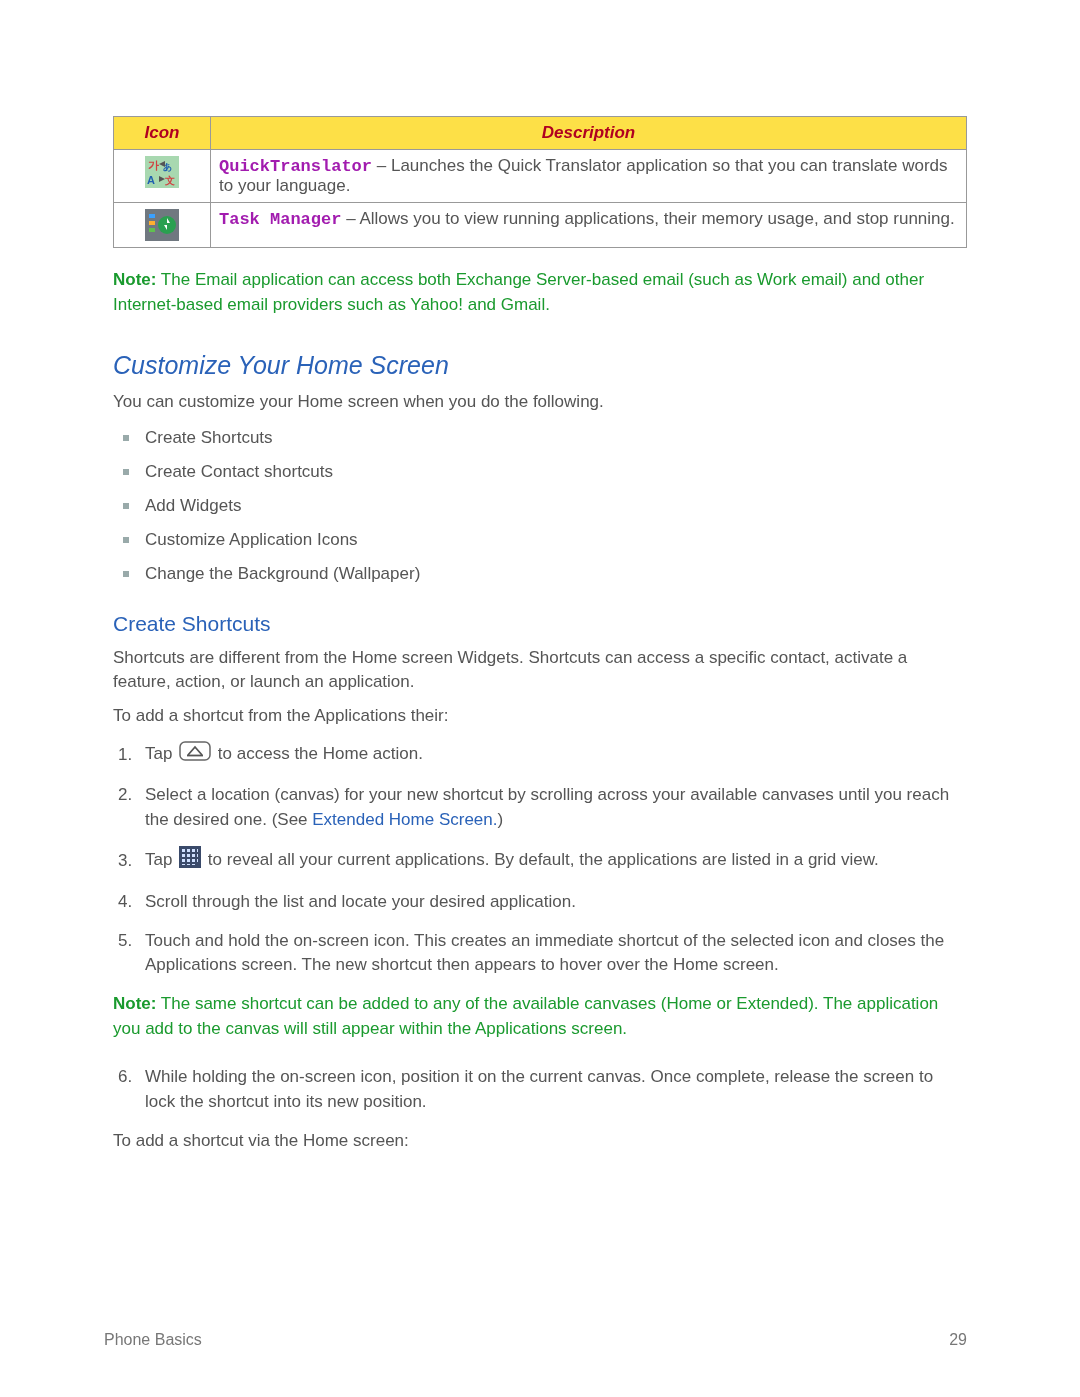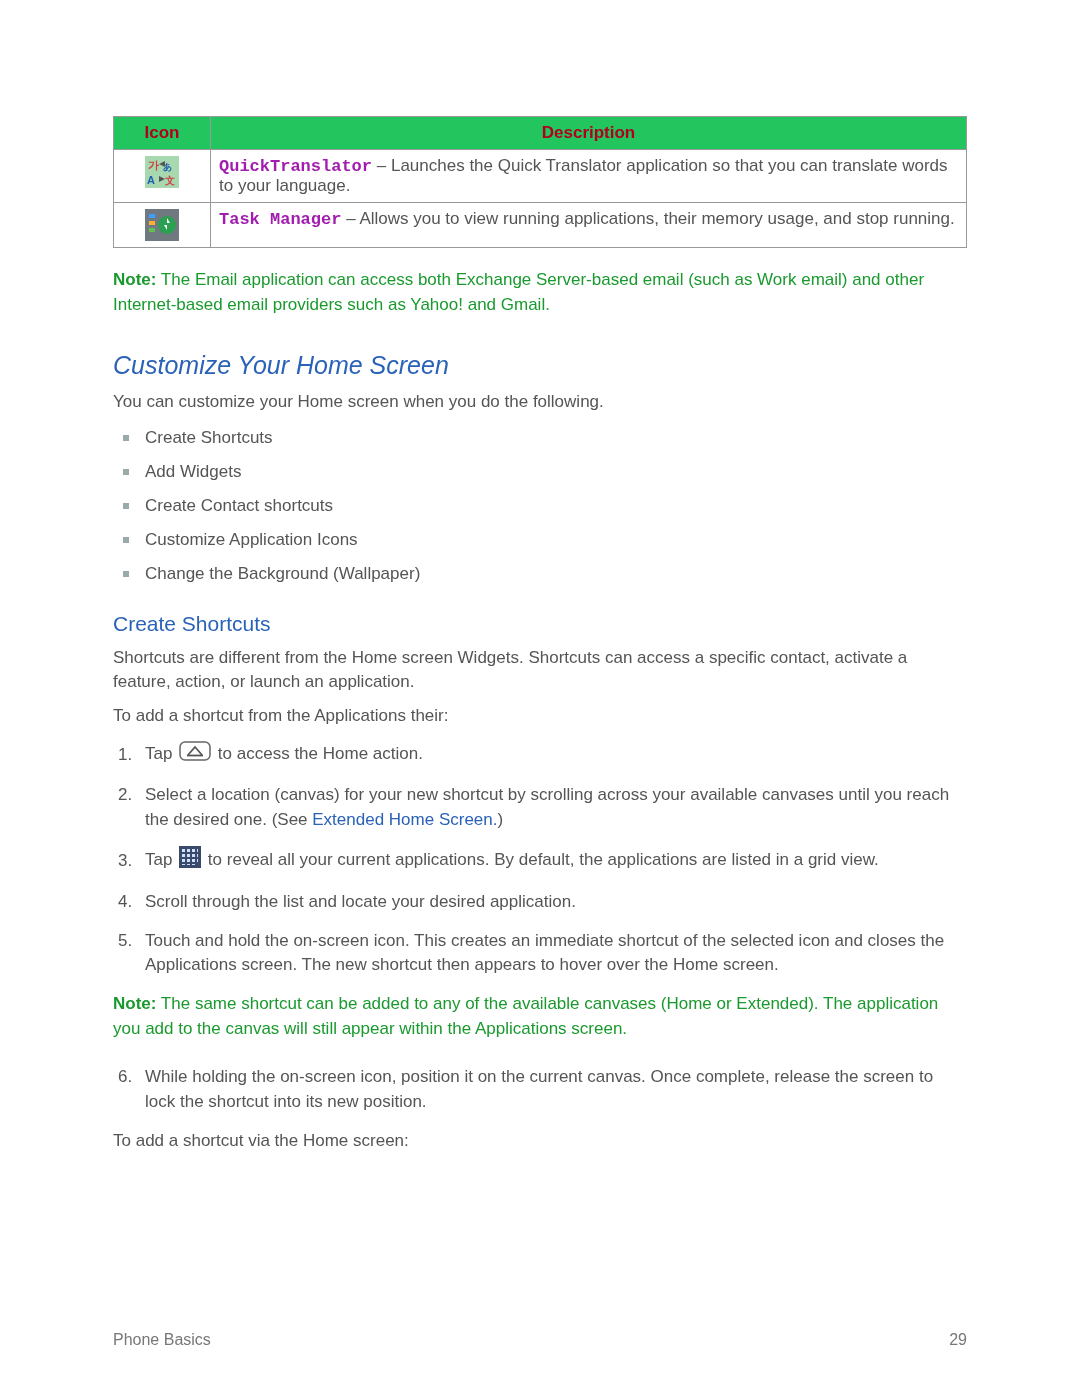--- a/index.html
+++ b/index.html
@@ -20,24 +20,25 @@
     border-collapse: collapse;
     width: 100%;
     margin-bottom: 20px;
   }
   table.icon-table th, table.icon-table td {
     border: 1px solid #999;
     padding: 6px 8px;
     vertical-align: top;
   }
   table.icon-table th {
-    background: #22c55e;
+    background: #fde047;
     color: #b00020;
     font-weight: bold;
     text-align: center;
+    font-style: italic;
   }
   table.icon-table th.col-icon {
     width: 80px;
   }
   .icon-cell svg {
     display: block;
     margin: 0 auto;
   }
   .note {
     color: #1a9a2e;
@@ -94,21 +95,21 @@
     padding-left: 8px;
     line-height: 1.45;
   }
   a.link {
     color: #2a62b8;
     text-decoration: none;
   }
   .footer {
     position: absolute;
     bottom: 48px;
-    left: 113px;
+    left: 104px;
     right: 113px;
     display: flex;
     justify-content: space-between;
     color: #777;
     font-size: 16px;
   }
   .inline-icon {
     display: inline-block;
     vertical-align: middle;
     margin: 0 2px;
@@ -164,22 +165,22 @@
 
   <p class="note">
     <b>Note:</b><span> The Email application can access both Exchange Server-based email (such as Work email) and other Internet-based email providers such as Yahoo! and Gmail.</span>
   </p>
 
   <h2 class="section">Customize Your Home Screen</h2>
   <p>You can customize your Home screen when you do the following.</p>
 
   <ul class="square">
     <li>Create Shortcuts</li>
+    <li>Create Contact shortcuts</li>
     <li>Add Widgets</li>
-    <li>Create Contact shortcuts</li>
     <li>Customize Application Icons</li>
     <li>Change the Background (Wallpaper)</li>
   </ul>
 
   <h3 class="subsection">Create Shortcuts</h3>
   <p>Shortcuts are different from the Home screen Widgets. Shortcuts can access a specific contact, activate a feature, action, or launch an application.</p>
   <p>To add a shortcut from the Applications their:</p>
 
   <ol class="steps">
     <li>

